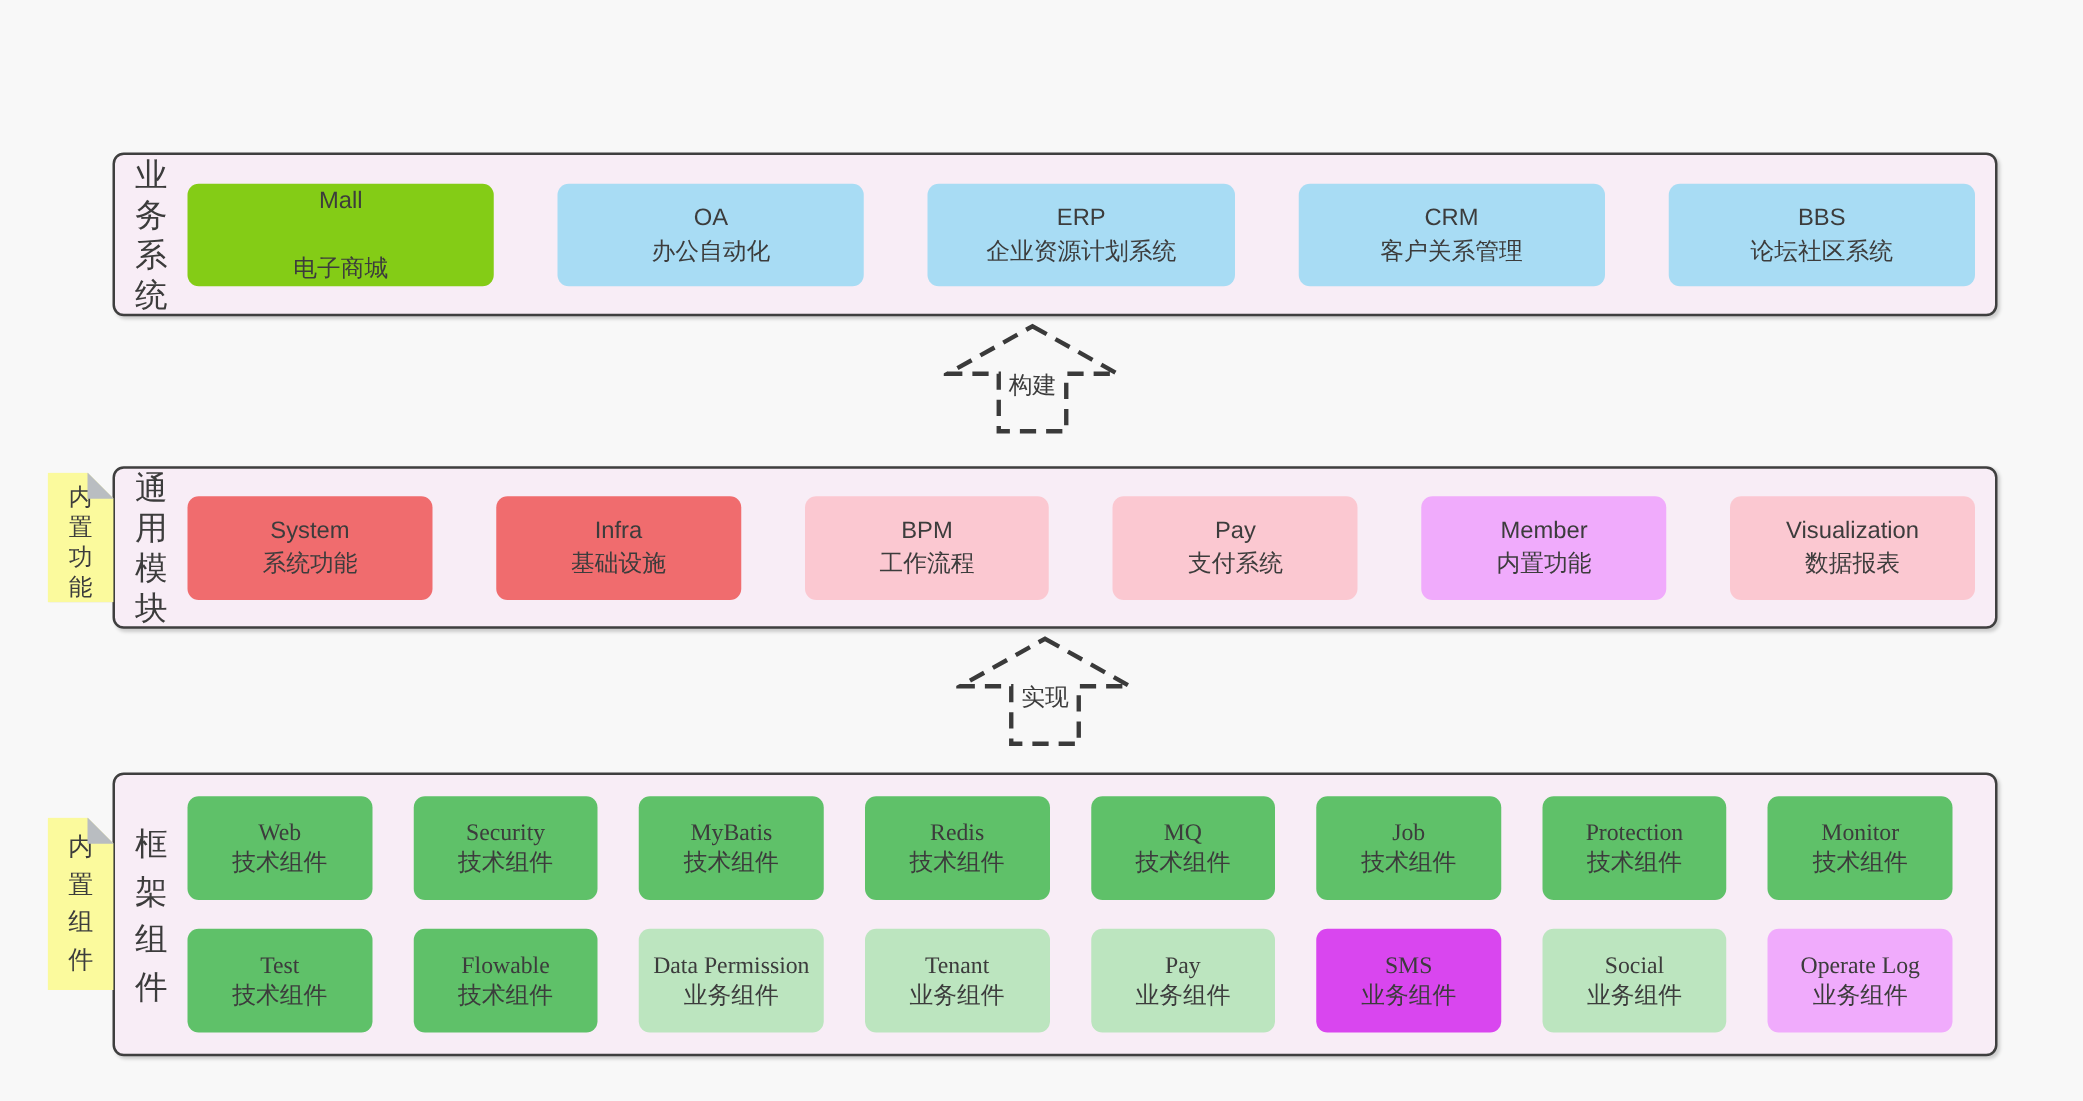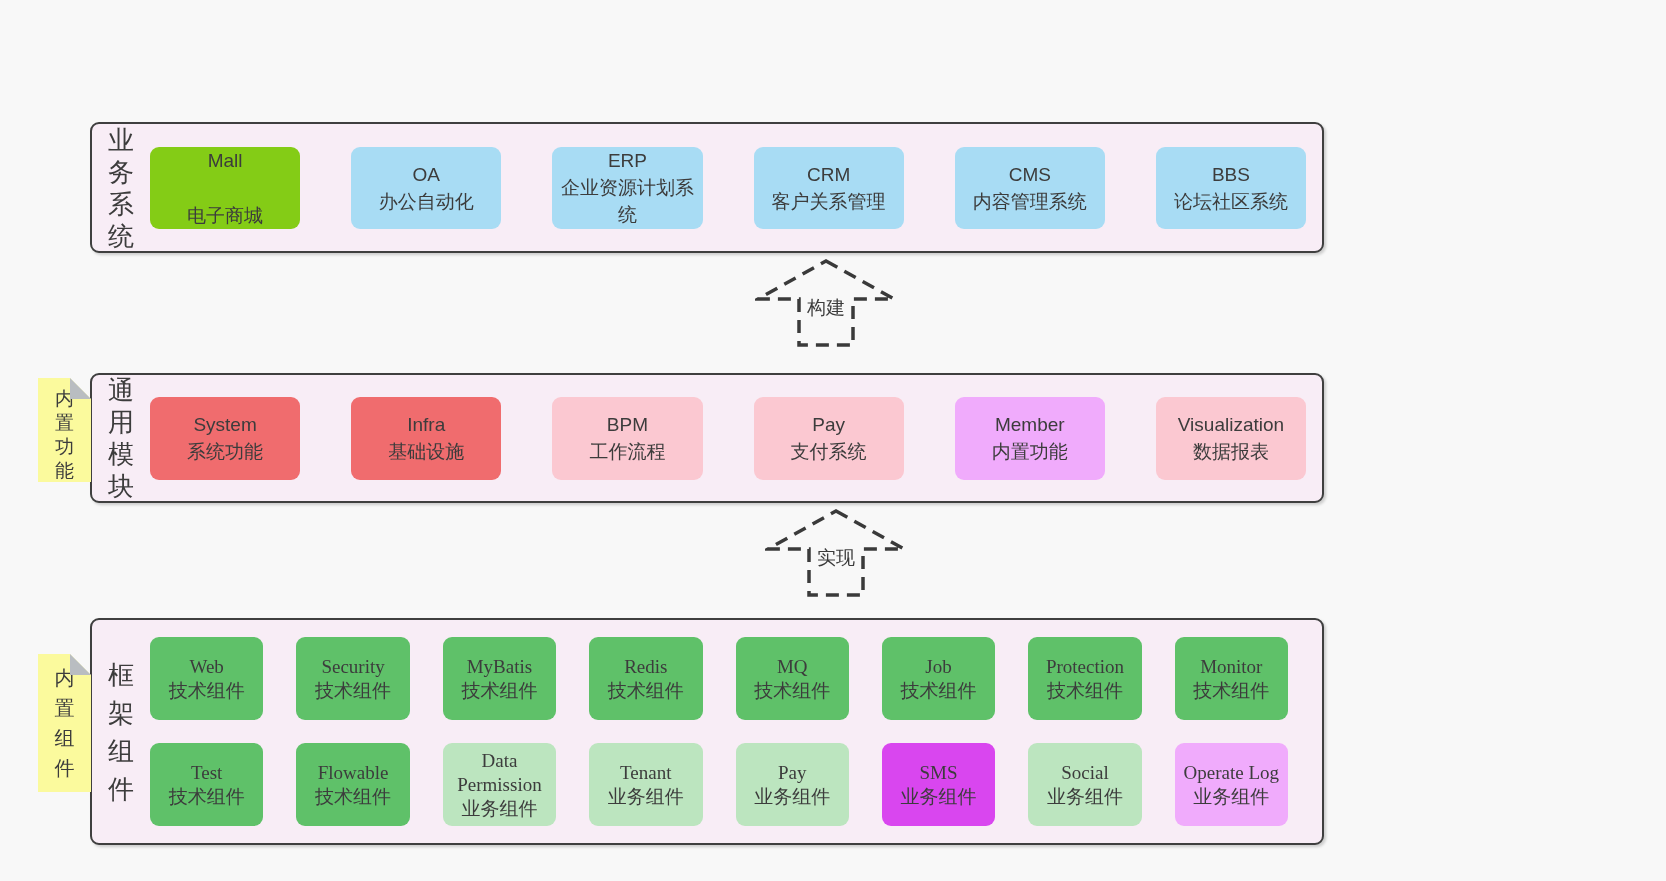--- a/index.html
+++ b/index.html
@@ -3,21 +3,21 @@
 <meta charset="utf-8">
 <style>
   html,body{margin:0;padding:0;}
   body{background:#f8f8f8;}
   .page{
     position:relative;width:1666px;height:881px;overflow:hidden;
     background:#f8f8f8;color:#3c3c3c;
     font-family:"Liberation Sans","DejaVu Sans",sans-serif;
   }
   .band{
-    position:absolute;left:90px;width:1234px;box-sizing:border-box;
+    position:absolute;left:90px;width:1508px;box-sizing:border-box;
     border:2px solid #3f3f3f;border-radius:9px;
     box-shadow:2px 2px 3px rgba(0,0,0,0.18);
     display:flex;align-items:center;
   }
   .band-top{top:122px;height:131px;}
   .band-mid{top:373px;height:130px;}
   .band-bottom{top:618px;height:227px;}
   .vlabel{
     width:30px;margin:0 14px 0 14px;flex:none;
     font-size:26px;line-height:32px;text-align:center;
@@ -77,24 +77,20 @@
       </div>
       <div class="box" style="background: rgb(168, 220, 244);">
         <div>ERP</div>
         <div>企业资源计划系统</div>
       </div>
       <div class="box" style="background: rgb(168, 220, 244);">
         <div>CRM</div>
         <div>客户关系管理</div>
       </div>
       <div class="box" style="background: rgb(168, 220, 244);">
-        <div>CMS</div>
-        <div>内容管理系统</div>
-      </div>
-      <div class="box" style="background: rgb(168, 220, 244);">
         <div>BBS</div>
         <div>论坛社区系统</div>
       </div>
     </div>
   </section>
 
   <div class="arrow" id="arrow-build">
     <svg viewBox="0 0 142 90">
       <polygon points="71,3 139,41 98,41 98,87 44,87 44,41 3,41" fill="none" stroke="#3a3a3a" stroke-width="3.5" stroke-dasharray="13 8"></polygon>
     </svg>

